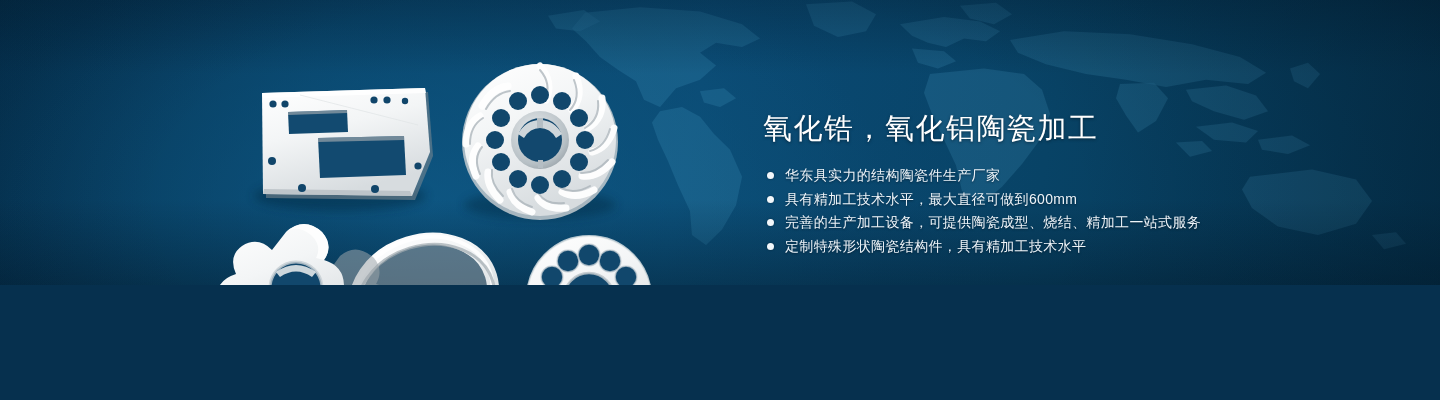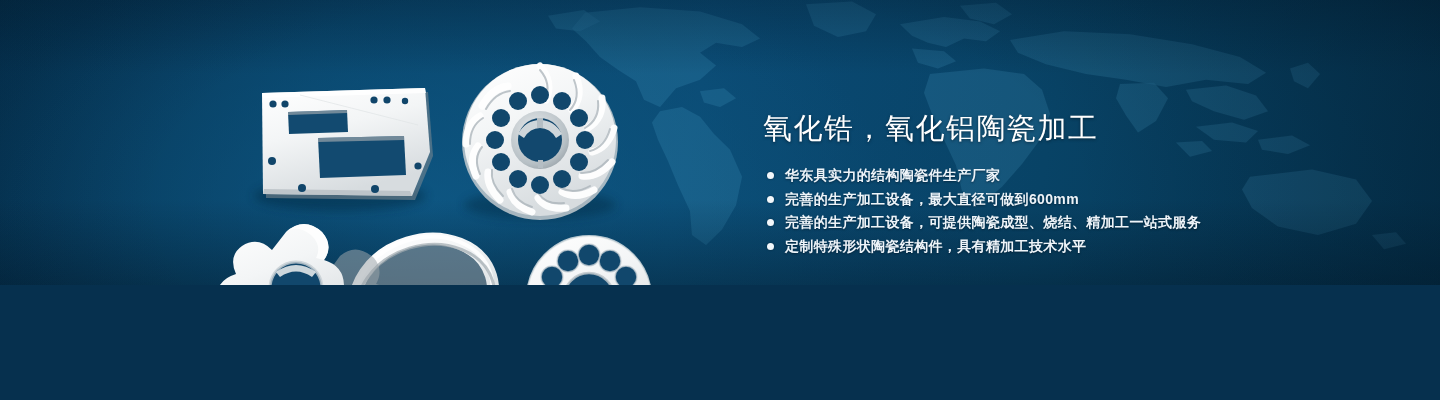--- a/index.html
+++ b/index.html
@@ -70,21 +70,20 @@
     letter-spacing: 1.5px;
     font-weight: normal;
     margin: 0 0 16px 0;
     text-shadow: 0 1px 3px rgba(0,14,26,0.55);
     white-space: nowrap;
   }
   .bullets {
     list-style: none;
     margin: 0;
     padding: 0;
-    font-weight: bold;
   }
   .bullet {
     display: flex;
     align-items: center;
     height: 23px;
     margin: 0 0 0.5px 0;
   }
   .dot {
     flex: 0 0 auto;
     width: 7px;
@@ -342,21 +341,21 @@
   <div class="copy">
     <h1 class="headline">氧化锆，氧化铝陶瓷加工</h1>
 
     <ul class="bullets">
       <li class="bullet">
         <span class="dot"></span>
         <span class="bullet-text">华东具实力的结构陶瓷件生产厂家</span>
       </li>
       <li class="bullet">
         <span class="dot"></span>
-        <span class="bullet-text">完善的生产加工设备，最大直径可做到600mm</span>
+        <span class="bullet-text">具有精加工技术水平，最大直径可做到600mm</span>
       </li>
       <li class="bullet">
         <span class="dot"></span>
         <span class="bullet-text">完善的生产加工设备，可提供陶瓷成型、烧结、精加工一站式服务</span>
       </li>
       <li class="bullet">
         <span class="dot"></span>
         <span class="bullet-text">定制特殊形状陶瓷结构件，具有精加工技术水平</span>
       </li>
     </ul>

